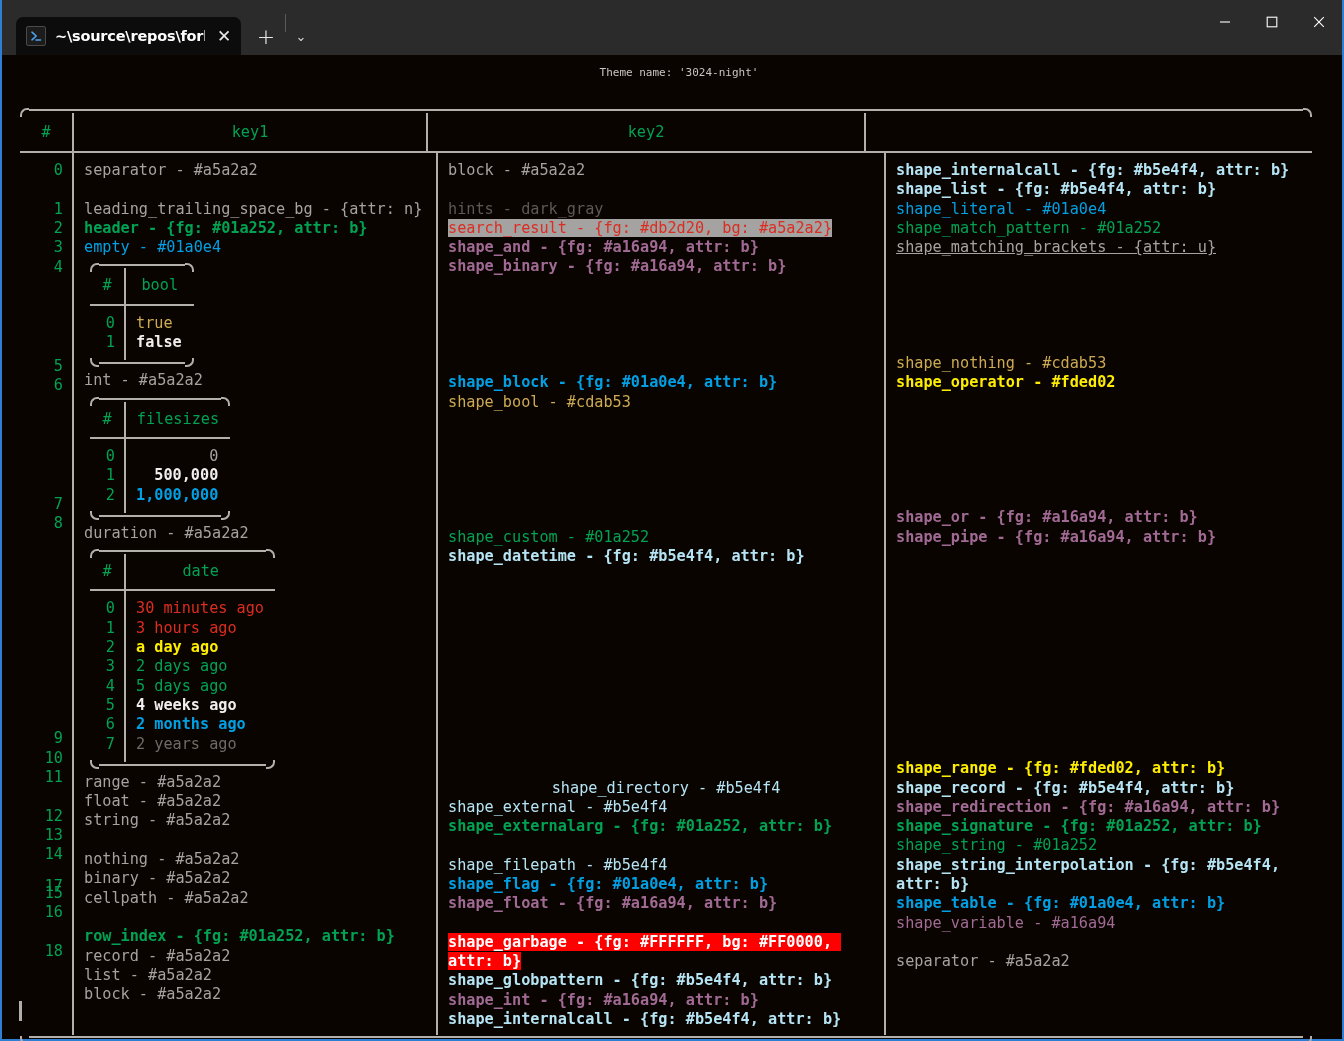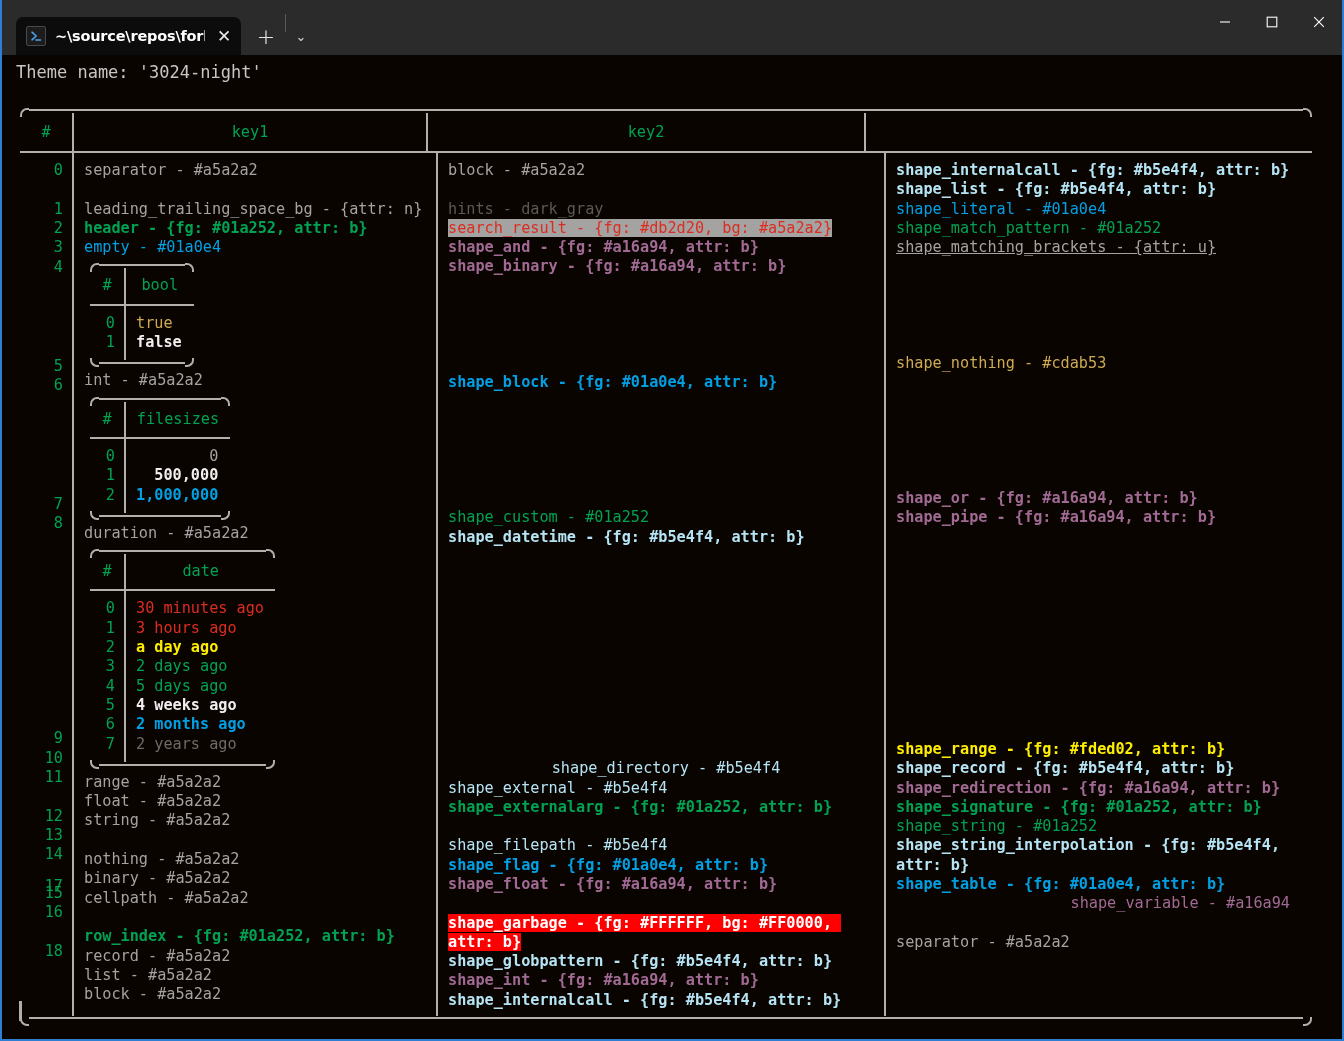--- a/index.html
+++ b/index.html
@@ -127,24 +127,25 @@
     height: 982px;
     background: #0a0400;
     padding: 8px 0 0 14px;
     box-sizing: border-box;
     font-size: 15px;
     line-height: 19.3px;
     color: #a5a2a2;
   }
   .termline {
     font-family: "DejaVu Sans Mono", monospace;
-    font-size: 17px;
+    font-size: 11px;
     color: #c8c5c5;
     height: 22px;
     white-space: pre;
+    text-align: center;
   }
 
   
   #outer {
     position: absolute;
     left: 18px;
     top: 48px;
     width: 1292px;
     box-sizing: border-box;
   }
@@ -408,20 +409,21 @@
             <span class="entry" style="color: rgb(92, 89, 87);">hints - dark_gray</span>
             <div style="line-height: 19.3px;"><span class="entry" style="color: rgb(219, 45, 32); background-color: rgb(165, 162, 162); display: inline;">search_result - {fg: #db2d20, bg: #a5a2a2}</span></div>
             <span class="entry b" style="color: rgb(161, 106, 148);">shape_and - {fg: #a16a94, attr: b}</span>
             <span class="entry b" style="color: rgb(161, 106, 148);">shape_binary - {fg: #a16a94, attr: b}</span>
             <span class="entry blank"> </span>
             <span class="entry blank"> </span>
             <span class="entry blank"> </span>
             <span class="entry blank"> </span>
             <span class="entry blank"> </span>
             <span class="entry b" style="color: rgb(1, 160, 228);">shape_block - {fg: #01a0e4, attr: b}</span>
+            <span class="entry" style="color: rgb(205, 171, 83);">shape_bool - #cdab53</span>
             <span class="entry blank"> </span>
             <span class="entry blank"> </span>
             <span class="entry blank"> </span>
             <span class="entry blank"> </span>
             <span class="entry blank"> </span>
             <span class="entry blank"> </span>
             <span class="entry" style="color: rgb(1, 162, 82);">shape_custom - #01a252</span>
             <span class="entry b" style="color: rgb(181, 228, 244);">shape_datetime - {fg: #b5e4f4, attr: b}</span>
             <span class="entry blank"> </span>
             <span class="entry blank"> </span>
@@ -453,20 +455,21 @@
             <span class="entry b" style="color: rgb(181, 228, 244);">shape_list - {fg: #b5e4f4, attr: b}</span>
             <span class="entry" style="color: rgb(1, 160, 228);">shape_literal - #01a0e4</span>
             <span class="entry" style="color: rgb(1, 162, 82);">shape_match_pattern - #01a252</span>
             <span class="entry u" style="color: rgb(165, 162, 162);">shape_matching_brackets - {attr: u}</span>
             <span class="entry blank"> </span>
             <span class="entry blank"> </span>
             <span class="entry blank"> </span>
             <span class="entry blank"> </span>
             <span class="entry blank"> </span>
             <span class="entry" style="color: rgb(205, 171, 83);">shape_nothing - #cdab53</span>
+            <span class="entry b" style="color: rgb(253, 237, 2);">shape_operator - #fded02</span>
             <span class="entry blank"> </span>
             <span class="entry blank"> </span>
             <span class="entry blank"> </span>
             <span class="entry blank"> </span>
             <span class="entry blank"> </span>
             <span class="entry blank"> </span>
             <span class="entry b" style="color: rgb(161, 106, 148);">shape_or - {fg: #a16a94, attr: b}</span>
             <span class="entry b" style="color: rgb(161, 106, 148);">shape_pipe - {fg: #a16a94, attr: b}</span>
             <span class="entry blank"> </span>
             <span class="entry blank"> </span>
@@ -479,21 +482,21 @@
             <span class="entry blank"> </span>
             <span class="entry blank"> </span>
             <span class="entry blank"> </span>
             <span class="entry b" style="color: rgb(253, 237, 2);">shape_range - {fg: #fded02, attr: b}</span>
             <span class="entry b" style="color: rgb(181, 228, 244);">shape_record - {fg: #b5e4f4, attr: b}</span>
             <span class="entry b" style="color: rgb(161, 106, 148);">shape_redirection - {fg: #a16a94, attr: b}</span>
             <span class="entry b" style="color: rgb(1, 162, 82);">shape_signature - {fg: #01a252, attr: b}</span>
             <span class="entry" style="color: rgb(1, 162, 82);">shape_string - #01a252</span>
             <span class="entry b" style="color: rgb(181, 228, 244);">shape_string_interpolation - {fg: #b5e4f4, attr: b}</span>
             <span class="entry b" style="color: rgb(1, 160, 228);">shape_table - {fg: #01a0e4, attr: b}</span>
-            <span class="entry" style="color: rgb(161, 106, 148); text-align: right;">shape_variable - #a16a94</span>
+            <span class="entry" style="color: rgb(161, 106, 148);">shape_variable - #a16a94</span>
             <span class="entry blank"> </span>
             <span class="entry" style="color: rgb(165, 162, 162);">separator - #a5a2a2</span>
           </div>
       </div>
 
       <div class="otop" style="height:10px;">
         <span class="corner bl"></span>
         <span class="seg" style="left:9px; right:9px; top:1px;"></span>
         <span class="corner br"></span>
       </div>

